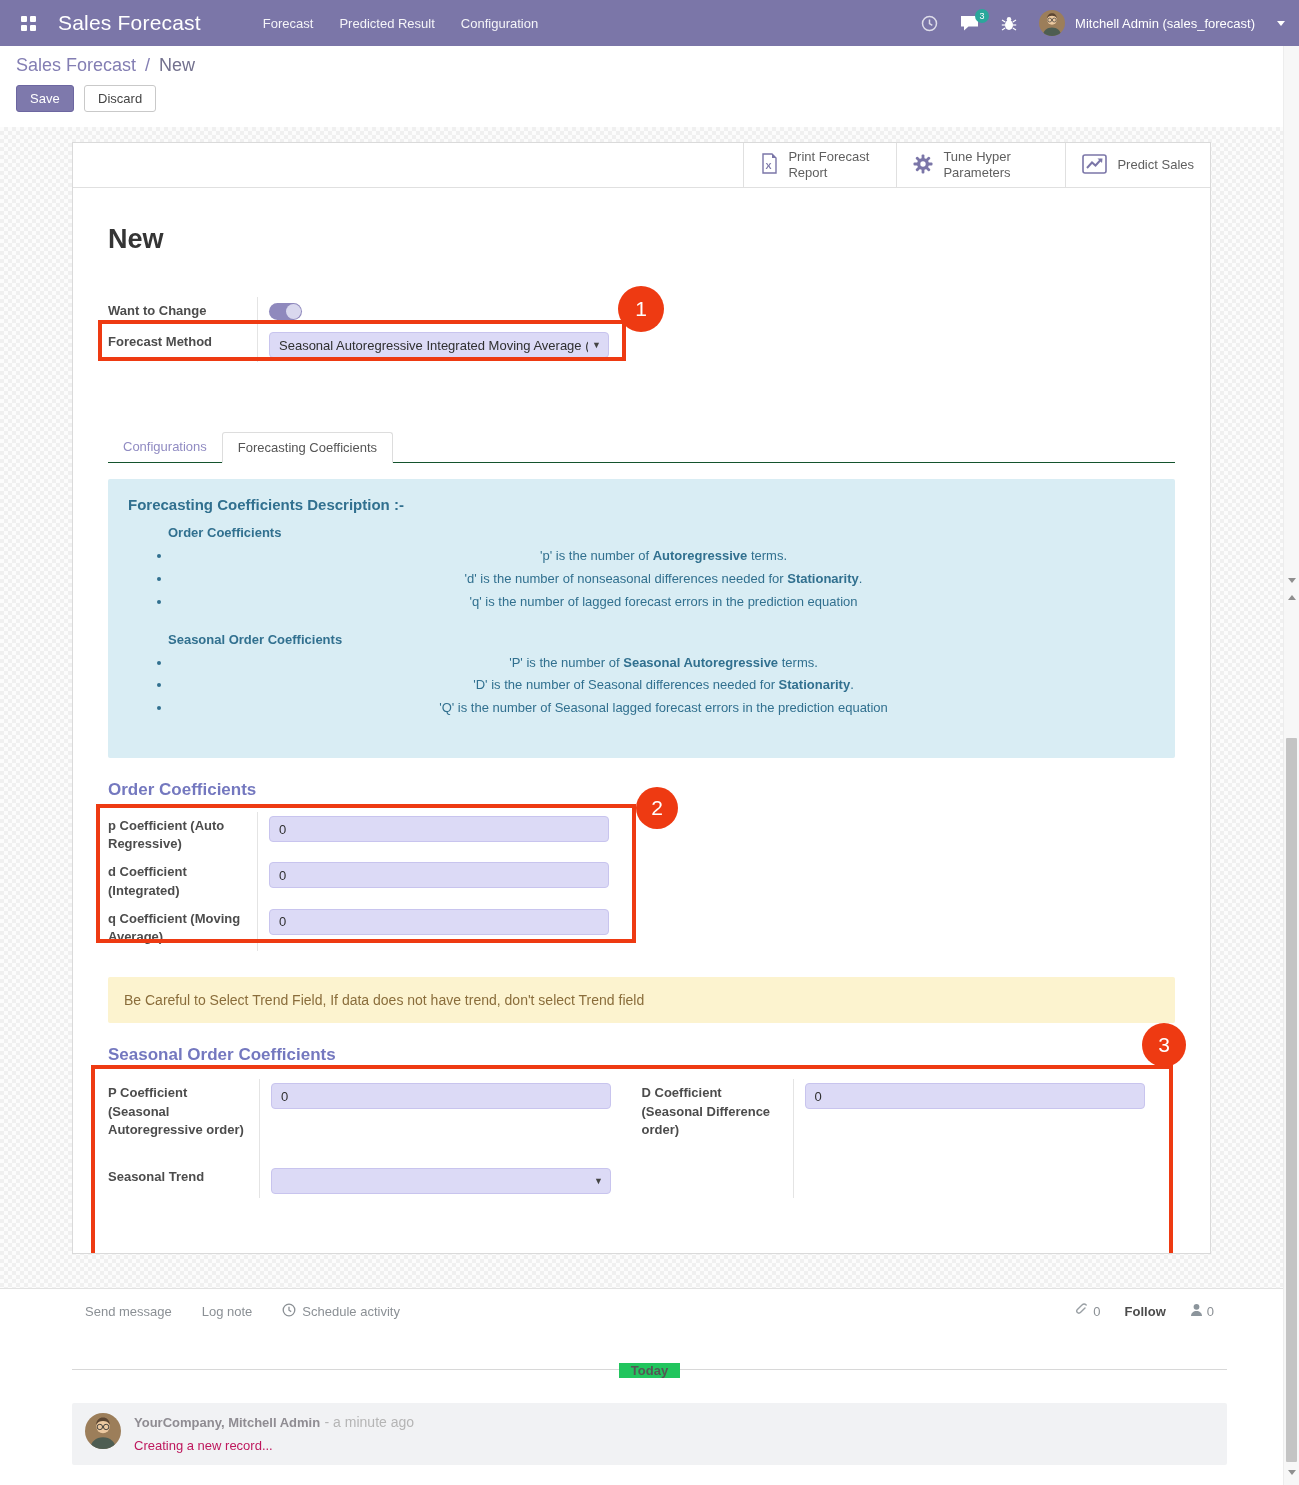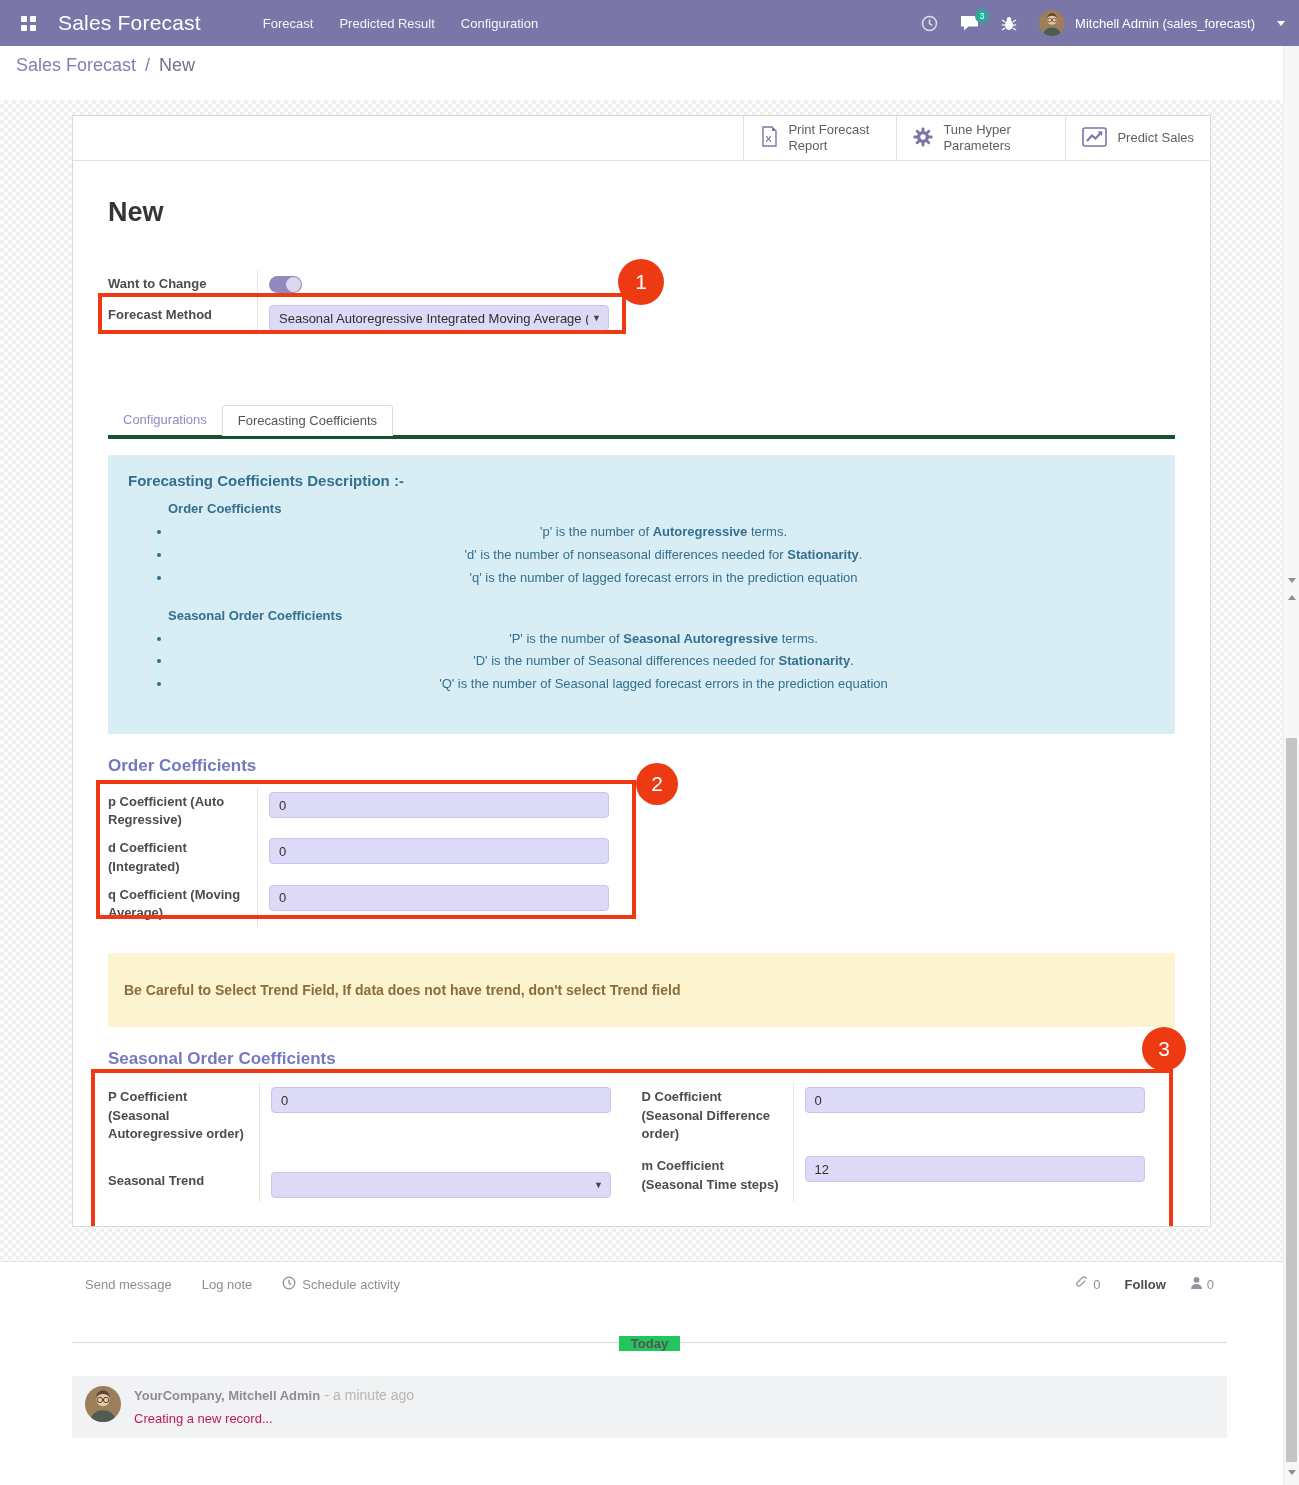--- a/index.html
+++ b/index.html
@@ -59,39 +59,39 @@
   .sel .sel-arrow { font-size:9px; color:#444; margin-left:4px; }
   .toggle { position:relative; width:33px; height:17px; border-radius:9px; background:#8f89bd; cursor:pointer; display:inline-block; margin-top:2px; }
   .toggle .knob { position:absolute; right:1px; top:1px; width:15px; height:15px; border-radius:50%; background:#d9d8ee; }
 
   
   .anno-box { position:absolute; border:4px solid #ee3a12; pointer-events:none; z-index:5; }
   .anno-badge { position:absolute; background:#ee3a12; color:#fff; border-radius:50%; display:flex;
     align-items:center; justify-content:center; font-size:21px; z-index:6; pointer-events:none; }
 
   
-  .tabs { display:flex; margin-top:70px; border-bottom:4px solid #14532d; }
+  .tabs { display:flex; margin-top:70px; border-bottom:1px solid #14532d; }
   .tab { font-size:13px; padding:7px 15px; cursor:pointer; }
   .tab.inactive { color:#908bc2; }
   .tab.active { color:#555; background:#fff; border:1px solid #ddd; border-bottom:1px solid #fff;
     margin-bottom:-1px; border-radius:3px 3px 0 0; }
 
   
   .alert-info { margin-top:16px; background:#d9edf4; color:#31708f; padding:17px 20px 36px; font-size:13px; border-radius:2px; }
   .ai-title { font-size:15px; font-weight:bold; margin-bottom:12px; }
   .ai-sub { font-weight:bold; margin:6px 0 7px 40px; }
   .ai-sub.mt { margin-top:20px; }
   .alert-info ul { margin-left:44px; }
   .alert-info li { margin:4px 0; line-height:1.45;text-align:center; }
 
   h3.section { font-size:17px; font-weight:bold; color:#7478bf; margin:22px 0 2px; }
 
   
-  .alert-warning { margin-top:26px; background:#fcf3cf; color:#8a6d3b; font-weight:bold; font-size:14px;
-    padding:28px 16px; border-radius:2px; line-height:1.3; }
+  .alert-warning { margin-top:26px; background:#fcf3cf; color:#8a6d3b; font-weight:normal; font-size:14px;
+    padding:14px 16px; border-radius:2px; line-height:1.3; }
 
   
   .o_group2 { position:relative; margin-top:14px; display:flex; }
   .o_group2 .col { display:table; width:534px; }
   .o_group2 .col .flabel { width:152px; }
   .pad-top .flabel, .pad-top .fvalue { padding-top:24px; }
 
   
   .chatter { border-top:1px solid #e2e2e2; padding:13px 85px 0; background:#fff; }
   .chatter-top { display:flex; align-items:center; gap:30px; font-size:13px; color:#8b9095; }
@@ -183,20 +183,24 @@
       <span class="nav-user">Mitchell Admin (sales_forecast)</span>
       <span class="caret-down"></span>
     </span>
   </nav>
 
   <div class="controlpanel">
     <div class="breadcrumb">
       <a>Sales Forecast</a>
       <span class="bc-sep">/</span>
       <span class="bc-current">New</span>
+    </div>
+    <div class="cp-buttons">
+      <button class="btn primary">Save</button>
+      <button class="btn">Discard</button>
     </div>
   </div>
 
   <div class="content">
     <div class="sheet">
 
       <div class="statusbar">
         <button class="stat-btn">
           <span>
             <svg width="18" height="21" viewBox="0 0 18 21">
@@ -313,24 +317,20 @@
                   <span class="sel-arrow">▼</span>
                 </span>
               </span>
             </div>
           </div>
           <div class="col">
             <div class="frow">
               <span class="flabel">D Coefficient (Seasonal Difference order)</span>
               <span class="fvalue"><input class="inp" readonly="" value="0" style=""></span>
             </div>
-            <div class="frow">
-              <span class="flabel">m Coefficient (Seasonal Time steps)</span>
-              <span class="fvalue"><input class="inp" readonly="" value="12" style=""></span>
-            </div>
           </div>
           <div class="anno-box" style="left:-17px; top:-14px; width:1082px; height:208px;"></div>
           <div class="anno-badge" style="left:1034px; top:-56px; width:44px; height:44px;">3</div>
         </div>
 
       </div>
     </div>
   </div>
 
   <div class="chatter">

